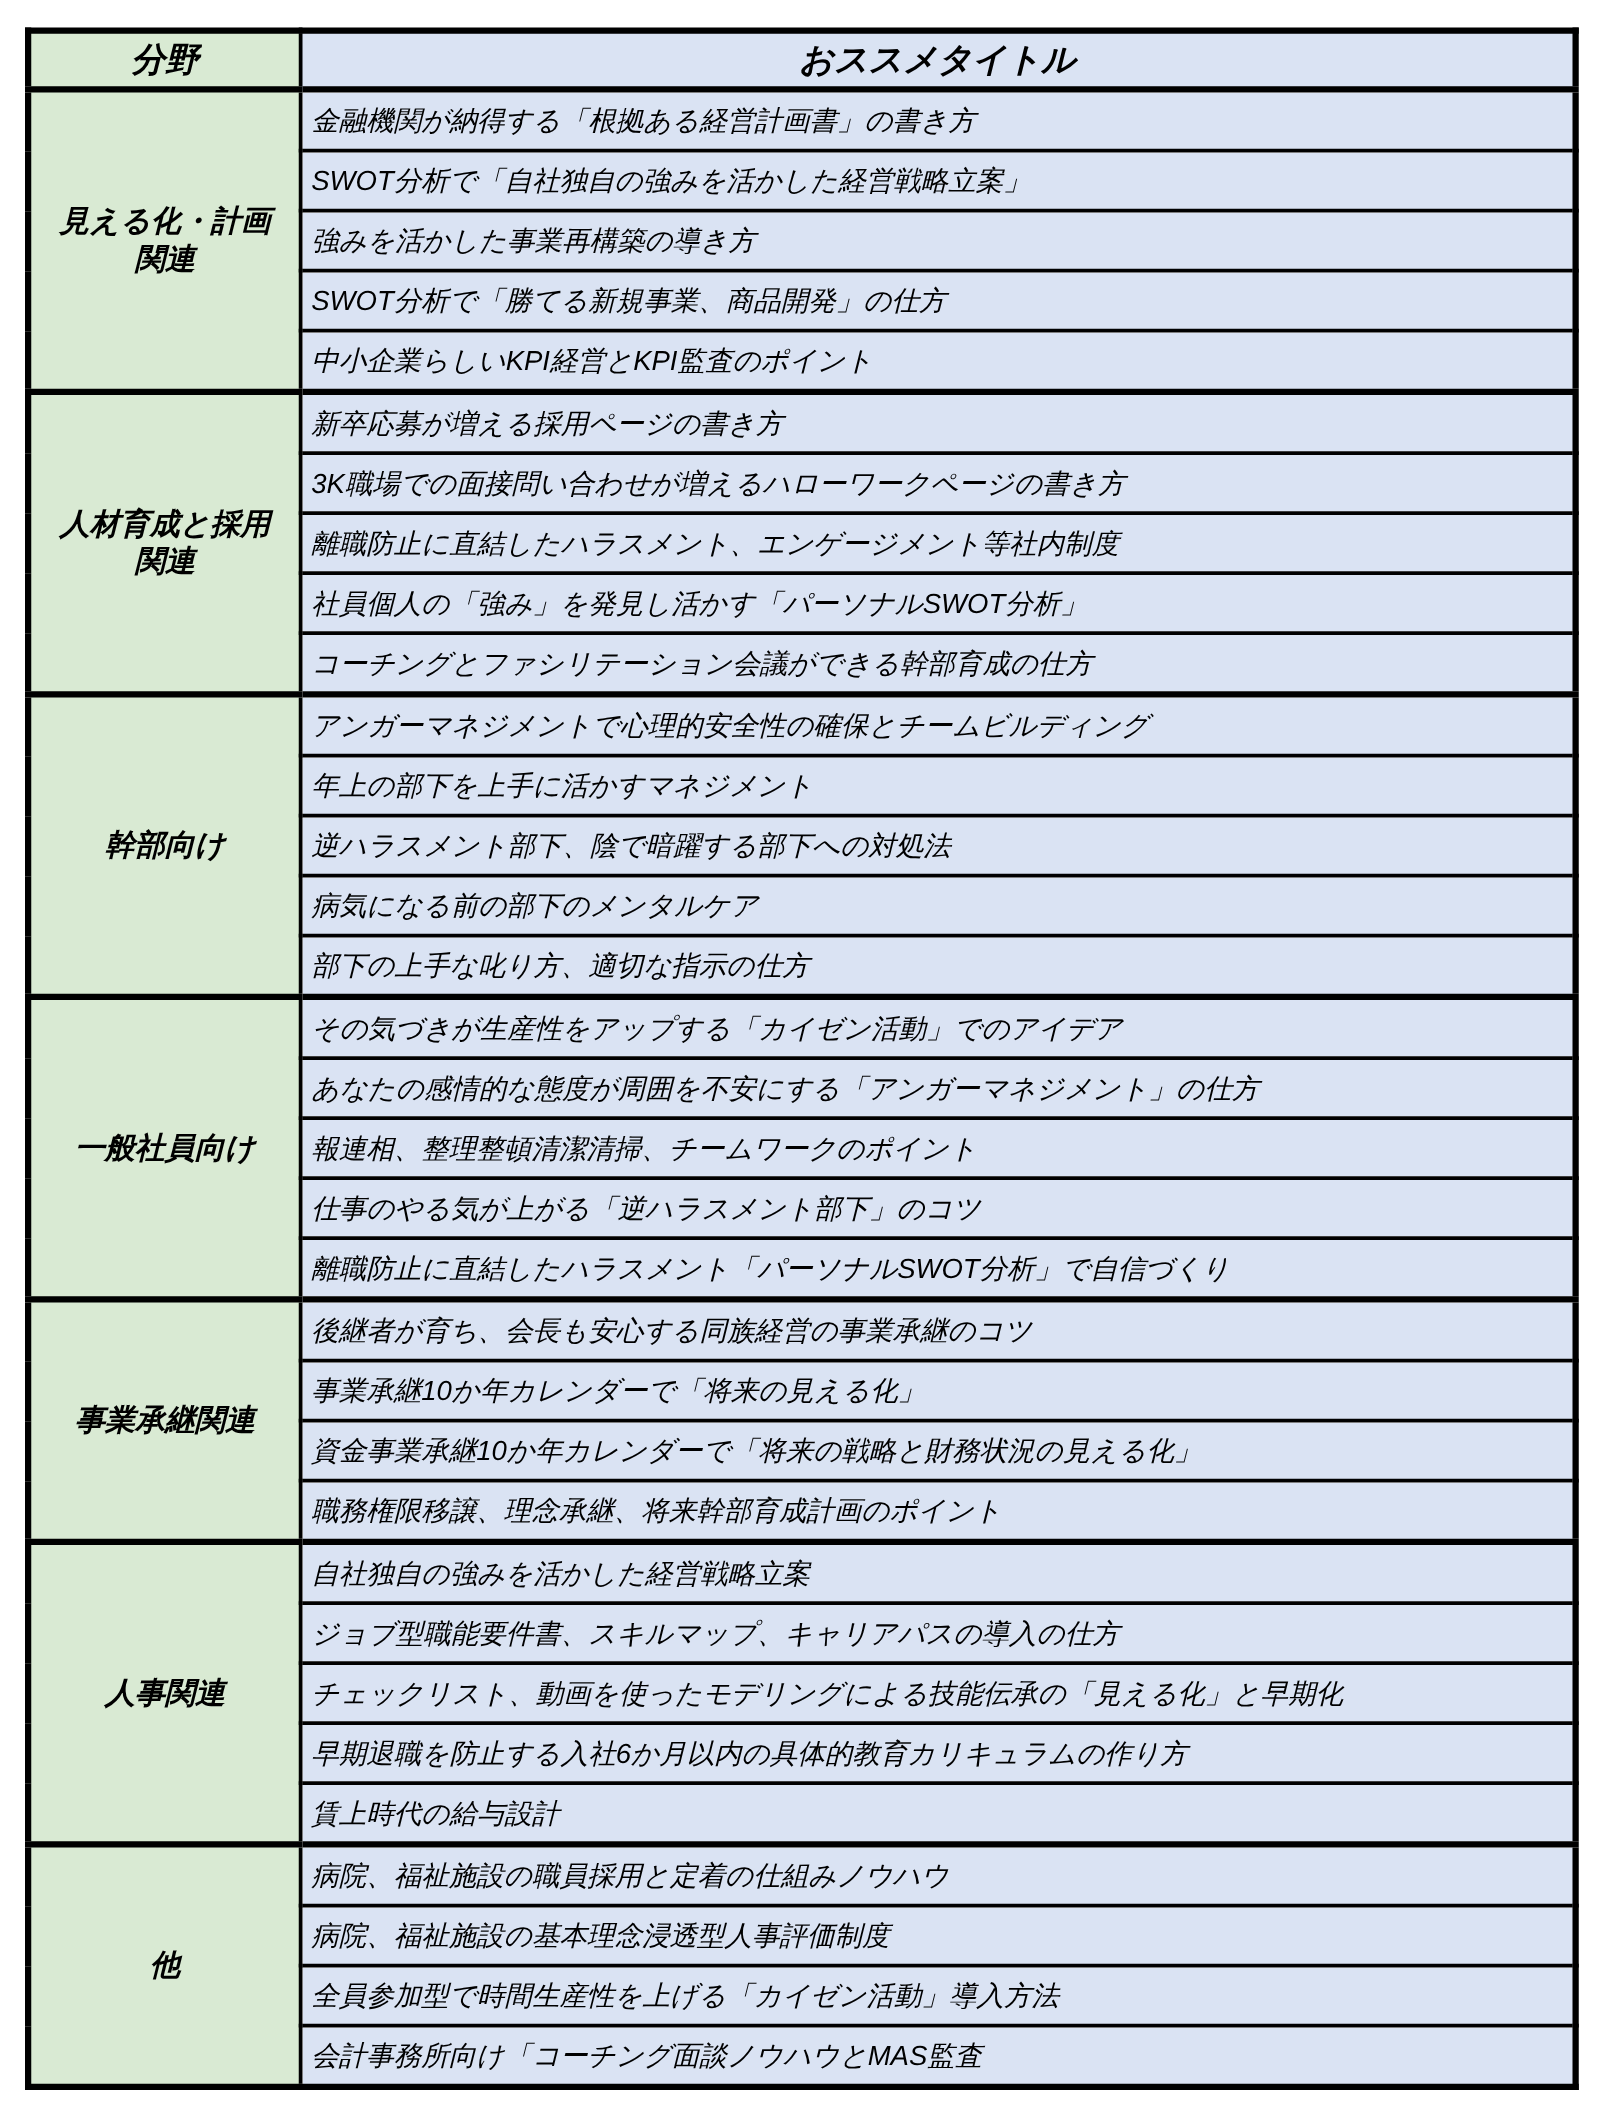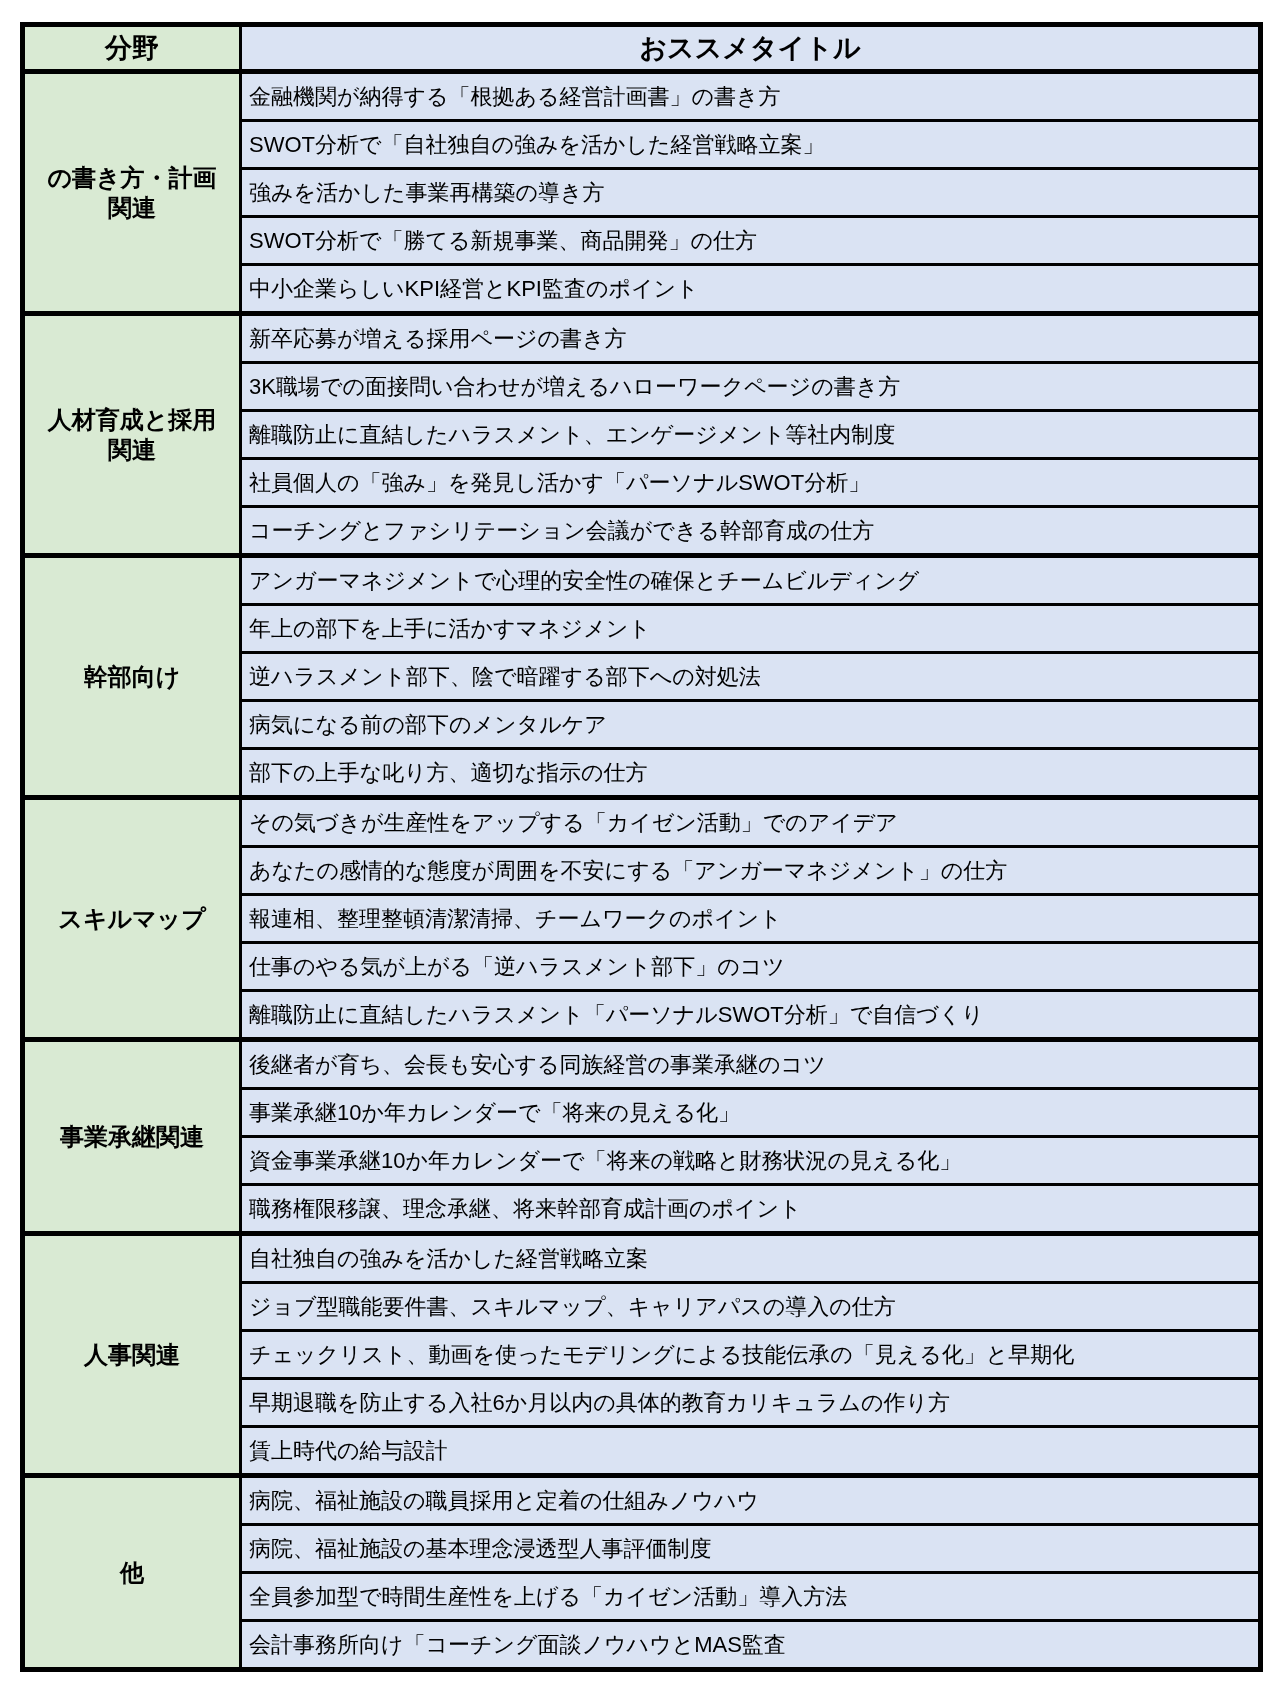--- a/index.html
+++ b/index.html
@@ -19,20 +19,21 @@
   table.rec-table {
     border-collapse: collapse;
     width: 1238px;
     table-layout: fixed;
   }
   table.rec-table, table.rec-table th, table.rec-table td {
     border: 3px solid var(--border, #000);
   }
   table.rec-table {
     border-width: 5px;
+    font-style: italic;
   }
   col.col-field { width: 218px; }
   col.col-title { width: 1020px; }
 
   th.header-field, th.header-title {
     height: 42px;
     font-size: 27px;
     font-weight: bold;
     text-align: center;
     vertical-align: middle;
@@ -80,21 +81,21 @@
     </colgroup>
     <thead>
       <tr>
         <th class="header-field">分野</th>
         <th class="header-title">おススメタイトル</th>
       </tr>
     </thead>
     <tbody>
 
       <tr class="section-start">
-        <td class="category-cell" rowspan="5">の書き方・計画
+        <td class="category-cell" rowspan="5">見える化・計画
 関連</td>
         <td class="title-cell">金融機関が納得する「根拠ある経営計画書」の書き方</td>
       </tr>
       <tr>
           <td class="title-cell">SWOT分析で「自社独自の強みを活かした経営戦略立案」</td>
         </tr>
       <tr>
           <td class="title-cell">強みを活かした事業再構築の導き方</td>
         </tr>
       <tr>
@@ -133,21 +134,21 @@
           <td class="title-cell">逆ハラスメント部下、陰で暗躍する部下への対処法</td>
         </tr>
       <tr>
           <td class="title-cell">病気になる前の部下のメンタルケア</td>
         </tr>
       <tr>
           <td class="title-cell">部下の上手な叱り方、適切な指示の仕方</td>
         </tr>
 
       <tr class="section-start">
-        <td class="category-cell" rowspan="5">スキルマップ</td>
+        <td class="category-cell" rowspan="5">一般社員向け</td>
         <td class="title-cell">その気づきが生産性をアップする「カイゼン活動」でのアイデア</td>
       </tr>
       <tr>
           <td class="title-cell">あなたの感情的な態度が周囲を不安にする「アンガーマネジメント」の仕方</td>
         </tr>
       <tr>
           <td class="title-cell">報連相、整理整頓清潔清掃、チームワークのポイント</td>
         </tr>
       <tr>
           <td class="title-cell">仕事のやる気が上がる「逆ハラスメント部下」のコツ</td>

